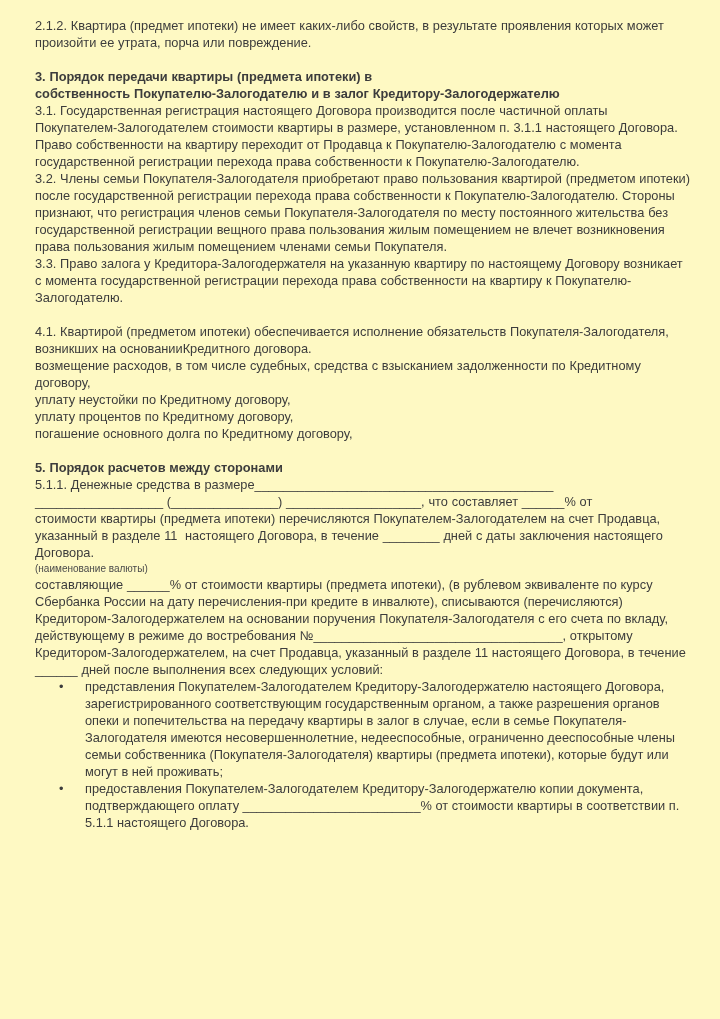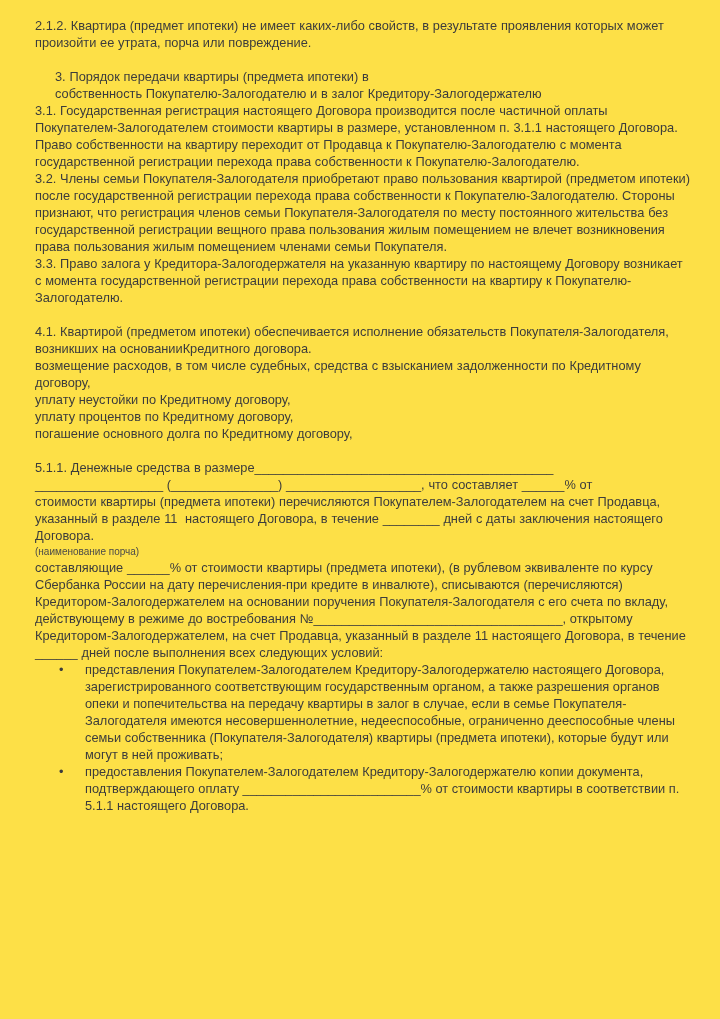--- a/index.html
+++ b/index.html
@@ -10,33 +10,33 @@
   body {
     width: 720px;
     height: 1019px;
     overflow: hidden;
   }
   .page {
     box-sizing: border-box;
     width: 720px;
     height: 1019px;
     padding: 17px 28px 10px 35px;
-    background: #fde047;
+    background: #fef9c3;
     font-family: "Liberation Sans", sans-serif;
     font-size: 12.8px;
     line-height: 17px;
     color: #3c3c3c;
   }
   .doc-body { width: 657px; }
   .p, .h {
     margin: 0;
     white-space: pre-wrap;
     word-spacing: 0.2px;
   }
-  .h { font-weight: normal; margin-left: 20px; }
+  .h { font-weight: bold; }
   .small {
     margin: 0;
     font-size: 10px;
     line-height: 15px;
     color: #4a4a4a;
     white-space: pre-wrap;
   }
   .spacer { height: 17px; }
   ul.bullets {
     margin: 0;
@@ -68,23 +68,24 @@
       <div class="p">Право собственности на квартиру переходит от Продавца к Покупателю-Залогодателю с момента государственной регистрации перехода права собственности к Покупателю-Залогодателю.</div>
       <div class="p">3.2. Члены семьи Покупателя-Залогодателя приобретают право пользования квартирой (предметом ипотеки) после государственной регистрации перехода права собственности к Покупателю-Залогодателю. Стороны признают, что регистрация членов семьи Покупателя-Залогодателя по месту постоянного жительства без государственной регистрации вещного права пользования жилым помещением не влечет возникновения права пользования жилым помещением членами семьи Покупателя.</div>
       <div class="p">3.3. Право залога у Кредитора-Залогодержателя на указанную квартиру по настоящему Договору возникает с момента государственной регистрации перехода права собственности на квартиру к Покупателю-Залогодателю.</div>
       <div class="spacer"></div>
       <div class="p">4.1. Квартирой (предметом ипотеки) обеспечивается исполнение обязательств Покупателя-Залогодателя, возникших на основанииКредитного договора.</div>
       <div class="p">возмещение расходов, в том числе судебных, средства с взысканием задолженности по Кредитному договору,</div>
       <div class="p">уплату неустойки по Кредитному договору,</div>
       <div class="p">уплату процентов по Кредитному договору,</div>
       <div class="p">погашение основного долга по Кредитному договору,</div>
       <div class="spacer"></div>
+      <div class="h">5. Порядок расчетов между сторонами</div>
       <div class="p">5.1.1. Денежные средства в размере__________________________________________
 __________________ (_______________) ___________________, что составляет ______% от
 стоимости квартиры (предмета ипотеки) перечисляются Покупателем-Залогодателем на счет Продавца, указанный в разделе 11  настоящего Договора, в течение ________ дней с даты заключения настоящего Договора.</div>
-      <div class="small">(наименование порча)</div>
+      <div class="small">(наименование валюты)</div>
       <div class="p">составляющие ______% от стоимости квартиры (предмета ипотеки), (в рублевом эквиваленте по курсу Сбербанка России на дату перечисления-при кредите в инвалюте), списываются (перечисляются) Кредитором-Залогодержателем на основании поручения Покупателя-Залогодателя с его счета по вкладу, действующему в режиме до востребования №___________________________________, открытому Кредитором-Залогодержателем, на счет Продавца, указанный в разделе 11 настоящего Договора, в течение ______ дней после выполнения всех следующих условий:</div>
       <ul class="bullets">
         <li>представления Покупателем-Залогодателем Кредитору-Залогодержателю настоящего Договора, зарегистрированного соответствующим государственным органом, а также разрешения органов опеки и попечительства на передачу квартиры в залог в случае, если в семье Покупателя-Залогодателя имеются несовершеннолетние, недееспособные, ограниченно дееспособные члены семьи собственника (Покупателя-Залогодателя) квартиры (предмета ипотеки), которые будут или могут в ней проживать;</li>
         <li>предоставления Покупателем-Залогодателем Кредитору-Залогодержателю копии документа, подтверждающего оплату _________________________% от стоимости квартиры в соответствии п. 5.1.1 настоящего Договора.</li>
       </ul>
     </div>
 </div>
 
 </body></html>

